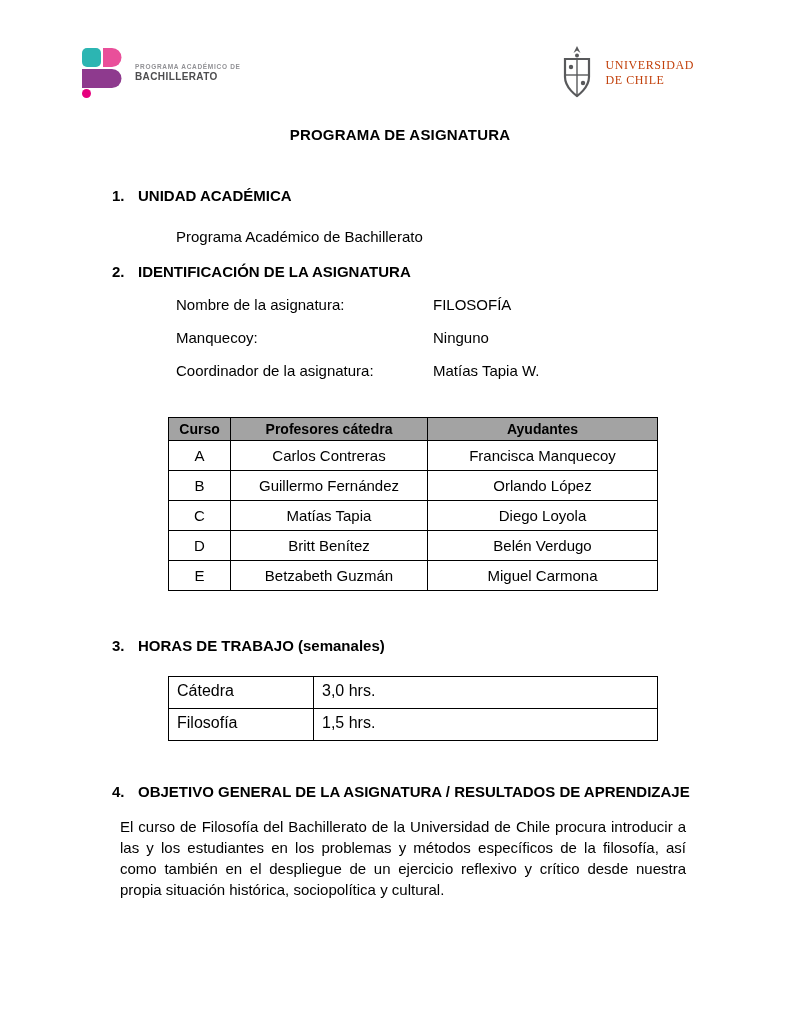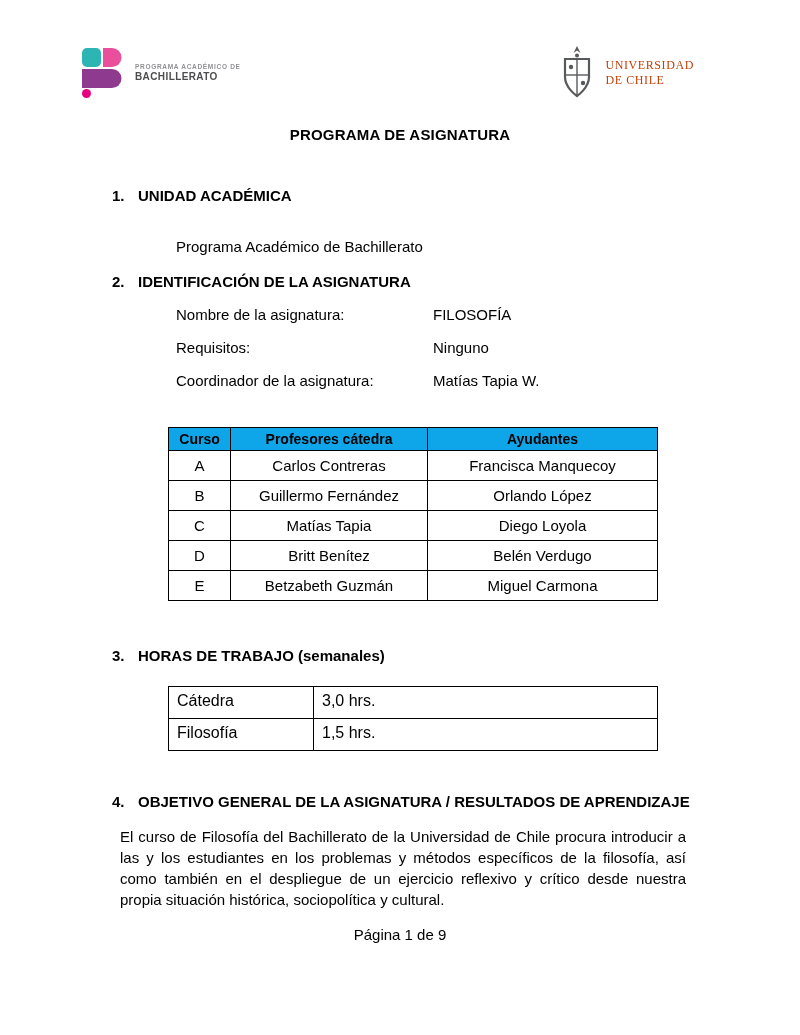--- a/index.html
+++ b/index.html
@@ -24,32 +24,32 @@
   .doc-title { text-align: center; font-size: 15px; font-weight: bold; margin-top: 26px; letter-spacing: 0.2px; }
 
   
   .section-heading { font-weight: bold; font-size: 15px; display: flex; margin-left: 112px; }
   .section-heading .num { width: 26px; flex: 0 0 26px; }
   #s1-heading { margin-top: 44px; }
   #s2-heading { margin-top: 18px; }
   #s3-heading { margin-top: 46px; }
   #s4-heading { margin-top: 42px; }
 
-  .s1-content { margin-left: 176px; margin-top: 34px; font-size: 15px; }
+  .s1-content { margin-left: 176px; margin-top: 24px; font-size: 15px; }
 
   .fields { margin-left: 176px; margin-top: 12px; }
   .field-row { display: flex; margin-top: 16px; font-size: 15px; line-height: 17px; }
   .field-label { width: 257px; flex: 0 0 257px; }
   .field-value.bold { font-weight: normal; }
 
   
   table { border-collapse: collapse; }
   .course-table { margin: 38px 0 0 168px; width: 489px; table-layout: fixed; }
   .course-table th, .course-table td { border: 1px solid #000; text-align: center; vertical-align: middle; }
-  .course-table th { background: #0ea5e9; font-size: 14px; font-weight: bold; padding: 3px 2px; }
+  .course-table th { background: #a3a3a3; font-size: 14px; font-weight: bold; padding: 3px 2px; }
   .course-table td { font-size: 15px; padding: 6px 2px; }
 
   
   .hours-table { margin: 22px 0 0 168px; width: 489px; table-layout: fixed; }
   .hours-table td { border: 1px solid #000; font-size: 16px; text-align: left; padding: 5px 8px 8px 8px; vertical-align: top; }
 
   
   .objective-text { margin: 16px 114px 0 120px; font-size: 15px; line-height: 21px; text-align: justify; }
 
   
@@ -102,21 +102,21 @@
     <span class="num">2.</span>
     <span>IDENTIFICACIÓN DE LA ASIGNATURA</span>
   </div>
 
   <div class="fields">
     <div class="field-row">
       <span class="field-label">Nombre de la asignatura:</span>
       <span class="field-value bold">FILOSOFÍA</span>
     </div>
     <div class="field-row">
-      <span class="field-label">Requisitos:</span>
+      <span class="field-label">Manquecoy:</span>
       <span class="field-value">Ninguno</span>
     </div>
     <div class="field-row">
       <span class="field-label">Coordinador de la asignatura:</span>
       <span class="field-value">Matías Tapia W.</span>
     </div>
   </div>
 
   <table class="course-table">
     <colgroup>
@@ -181,15 +181,14 @@
       </tr>
     </tbody>
   </table>
 
   <div class="section-heading" id="s4-heading">
     <span class="num">4.</span>
     <span>OBJETIVO GENERAL DE LA ASIGNATURA / RESULTADOS DE APRENDIZAJE</span>
   </div>
   <p class="objective-text">El curso de Filosofía del Bachillerato de la Universidad de Chile procura introducir a las y los estudiantes en los problemas y métodos específicos de la filosofía, así como también en el despliegue de un ejercicio reflexivo y crítico desde nuestra propia situación histórica, sociopolítica y cultural.</p>
 
-  <div class="page-footer">Página 1 de 9</div>
 
 </div>
 
 </body></html>

